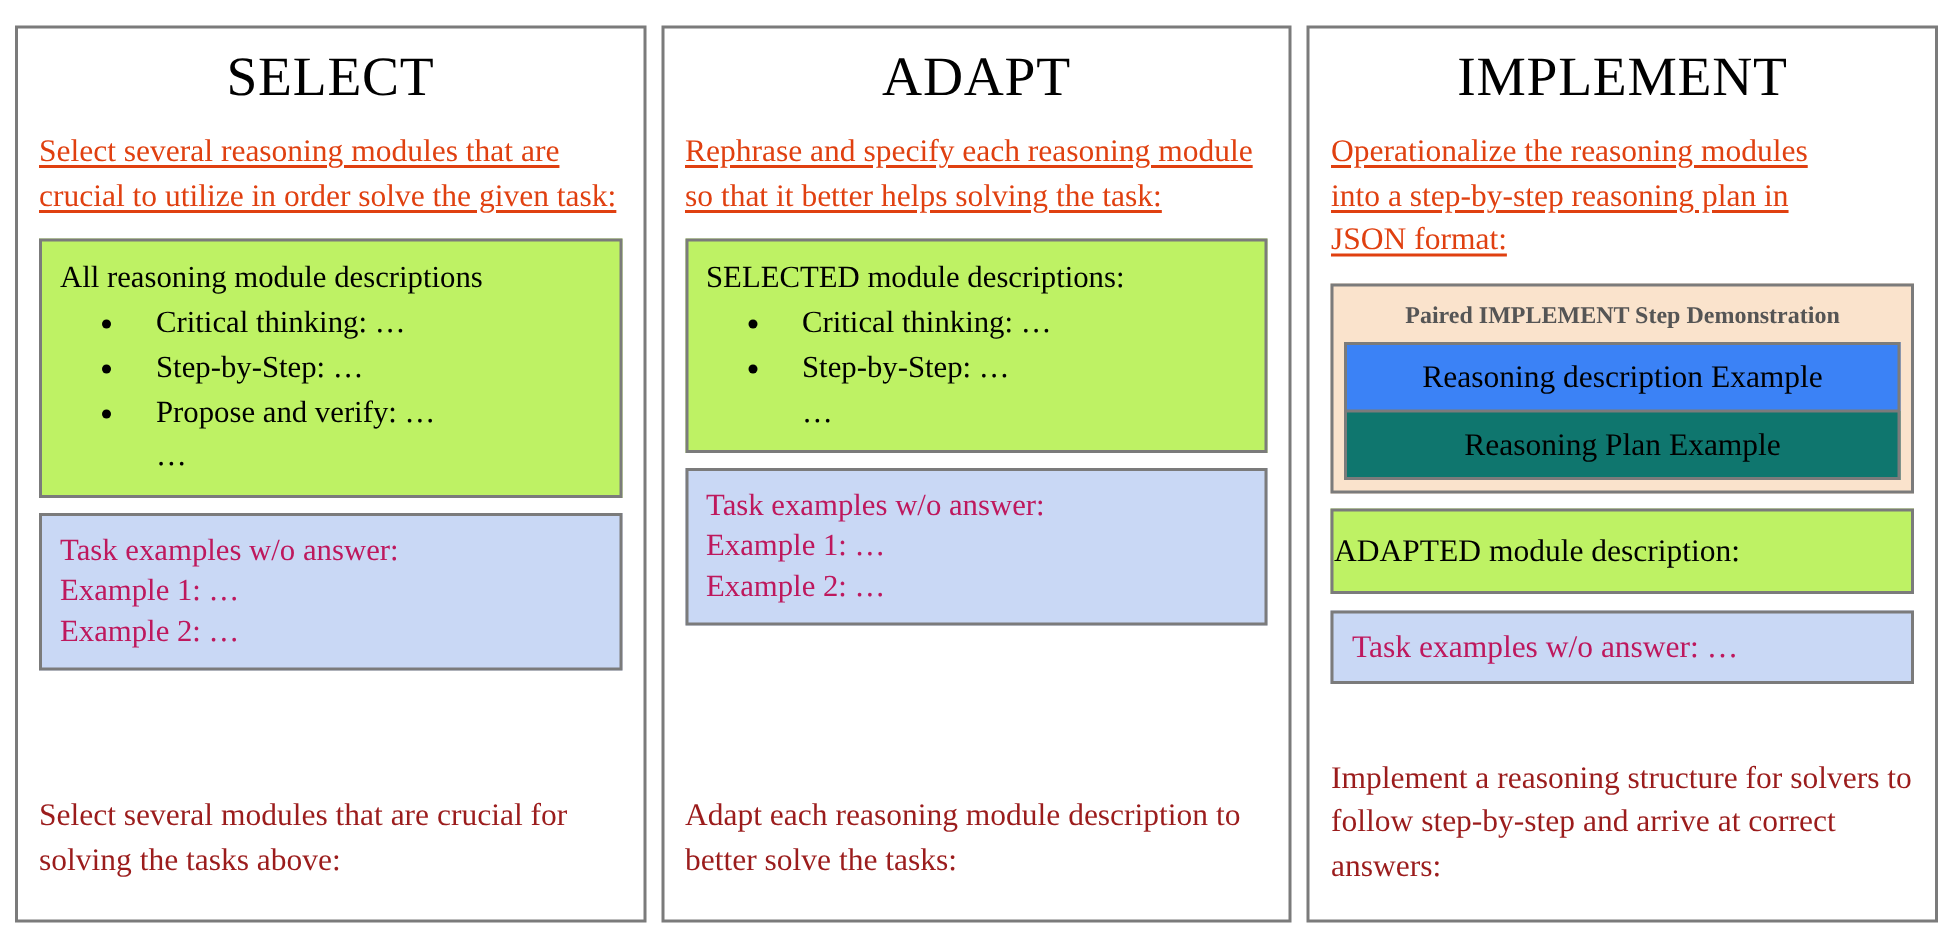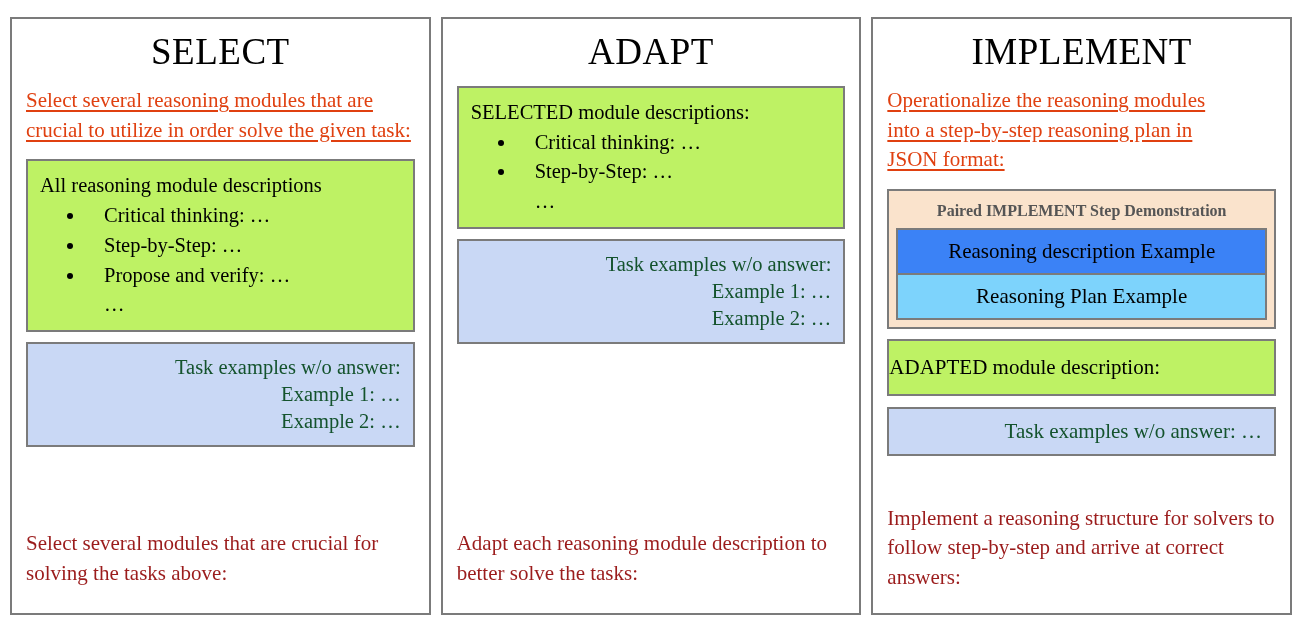--- a/index.html
+++ b/index.html
@@ -67,24 +67,23 @@
 
   .box-gray {
     background: #bef264;
     color: #000000;
     font-size: 20.5px;
     line-height: 1.45;
   }
 
   .box-blue {
     background: #c9d8f5;
-    color: #14532d;
+    color: #be185d;
     font-size: 20.5px;
     line-height: 1.32;
-    text-align: right;
   }
 
   .mod-list {
     list-style: disc;
     margin: 0;
     padding-left: 46px;
   }
   .mod-list li {
     margin: 0;
     padding-left: 18px;
@@ -123,21 +122,21 @@
   }
   .demo-inner {
     border: 2px solid #7b7b7b;
     box-sizing: border-box;
     text-align: center;
     font-size: 21px;
     color: #000000;
     padding: 9px 6px 9px 6px;
   }
   .demo-inner.pink   { background: #3b82f6; border-bottom-width: 1px; }
-  .demo-inner.yellow { background: #7dd3fc; border-top-width: 1px; }
+  .demo-inner.yellow { background: #0f766e; border-top-width: 1px; }
 
   .panel-3 .box-gray { font-size: 21px; padding: 11px 0; }
   .panel-3 .box-blue { font-size: 21px; padding: 9px 12px; }
   .panel-3 .box { margin-bottom: 11px; }
 </style>
 </head>
 <body>
 
 <div class="board">
 
@@ -159,20 +158,21 @@
       <span class="blue-line">Task examples w/o answer:</span>
       <span class="blue-line">Example 1: …</span>
       <span class="blue-line">Example 2: …</span>
     </div>
 
     <div class="footer-text">Select several modules that are crucial for solving the tasks above:</div>
   </div>
 
   <div class="panel panel-2">
     <div class="panel-title">ADAPT</div>
+    <div class="prompt-head">Rephrase and specify each reasoning module so that it better helps solving the task:</div>
 
     <div class="box box-gray">
       <div>SELECTED module descriptions:</div>
       <ul class="mod-list">
         <li>Critical thinking: …</li>
         <li>Step-by-Step: …</li>
         <li class="mod-ellipsis">…</li>
       </ul>
     </div>
 

